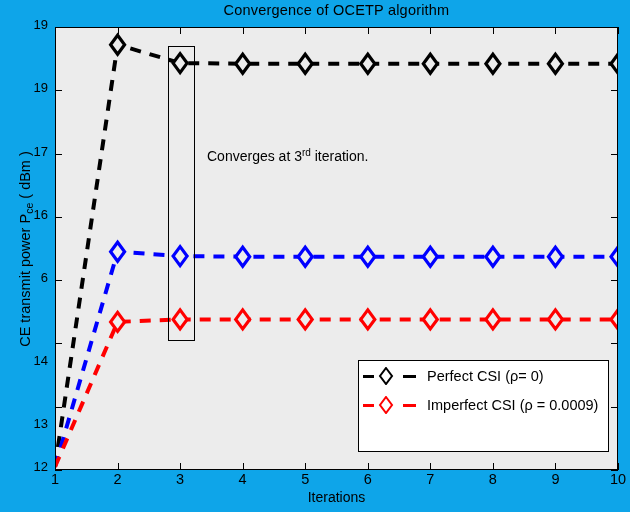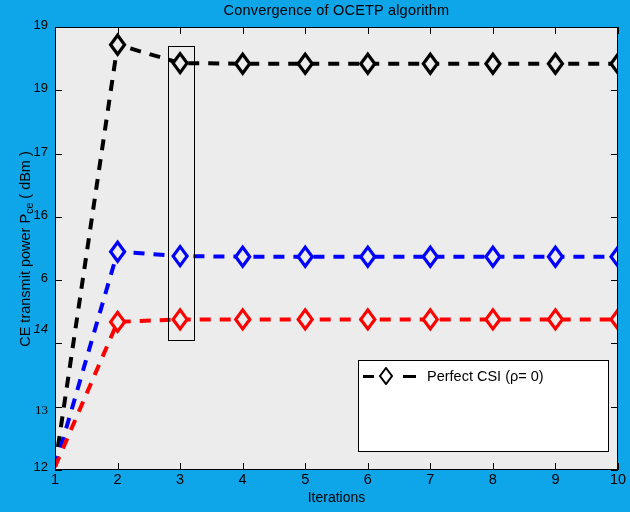--- a/index.html
+++ b/index.html
@@ -233,22 +233,22 @@
       <div class="tick-x-t" style="left: 430.333px;"></div>
       <div class="tick-x" style="left: 492.889px;"></div>
       <div class="tick-x-t" style="left: 492.889px;"></div>
       <div class="tick-x" style="left: 555.444px;"></div>
       <div class="tick-x-t" style="left: 555.444px;"></div>
       <div class="tick-x" style="left: 618px;"></div>
       <div class="tick-x-t" style="left: 618px;"></div>
     </div>
   <div id="ytick-labels">
       <div class="ytick-label" style="top: 460px;">12</div>
-      <div class="ytick-label" style="top: 403px; font-family: Liberation Serif, serif;">13</div>
-      <div class="ytick-label" style="top: 322px; font-style: italic;">14</div>
+      <div class="ytick-label" style="top: 417px;">13</div>
+      <div class="ytick-label" style="top: 354px;">14</div>
       <div class="ytick-label" style="top: 271.143px;">6</div>
       <div class="ytick-label" style="top: 207.857px;">16</div>
       <div class="ytick-label" style="top: 144.571px;">17</div>
       <div class="ytick-label" style="top: 81.2857px;">19</div>
       <div class="ytick-label" style="top: 18px;">19</div>
     </div>
   <div id="xtick-labels">
       <div class="xtick-label" style="left: 35px;">1</div>
       <div class="xtick-label" style="left: 97.5556px;">2</div>
       <div class="xtick-label" style="left: 160.111px;">3</div>
@@ -296,27 +296,38 @@
         <polygon points="367.8,309.9 374.8,319.4 367.8,328.9 360.8,319.4" fill="#ececec" stroke="#ff0000" stroke-width="3.2" stroke-linejoin="miter"></polygon>
         <polygon points="430.3,309.9 437.3,319.4 430.3,328.9 423.3,319.4" fill="#ececec" stroke="#ff0000" stroke-width="3.2" stroke-linejoin="miter"></polygon>
         <polygon points="492.9,309.9 499.9,319.4 492.9,328.9 485.9,319.4" fill="#ececec" stroke="#ff0000" stroke-width="3.2" stroke-linejoin="miter"></polygon>
         <polygon points="555.4,309.9 562.4,319.4 555.4,328.9 548.4,319.4" fill="#ececec" stroke="#ff0000" stroke-width="3.2" stroke-linejoin="miter"></polygon>
         <polygon points="618.0,309.9 625.0,319.4 618.0,328.9 611.0,319.4" fill="#ececec" stroke="#ff0000" stroke-width="3.2" stroke-linejoin="miter"></polygon>
       </g>
     </svg>
 
   <div class="highlight-box"></div>
 
+  <div class="annotation"><span>Converges at 3</span><span class="sup">rd</span><span> iteration.</span></div>
 
   <div class="legend">
     <div class="legend-row">
       <div class="legend-sample">
         <div class="legend-dash l1" style="background:#000"></div>
         <svg class="legend-diamond" viewBox="0 0 18 18">
             <polygon points="9,1 15,9 9,17 3,9" fill="#fff" stroke="#000" stroke-width="2"></polygon>
           </svg>
         <div class="legend-dash l2" style="background:#000"></div>
       </div>
       <span class="legend-text">Perfect CSI (ρ= 0)</span>
     </div>
+    <div class="legend-row">
+      <div class="legend-sample">
+        <div class="legend-dash l1" style="background:#ff0000"></div>
+        <svg class="legend-diamond" viewBox="0 0 18 18">
+            <polygon points="9,1 15,9 9,17 3,9" fill="#fff" stroke="#ff0000" stroke-width="2"></polygon>
+          </svg>
+        <div class="legend-dash l2" style="background:#ff0000"></div>
+      </div>
+      <span class="legend-text">Imperfect CSI (ρ = 0.0009)</span>
+    </div>
   </div>
 
 </div>
 
 </body></html>

